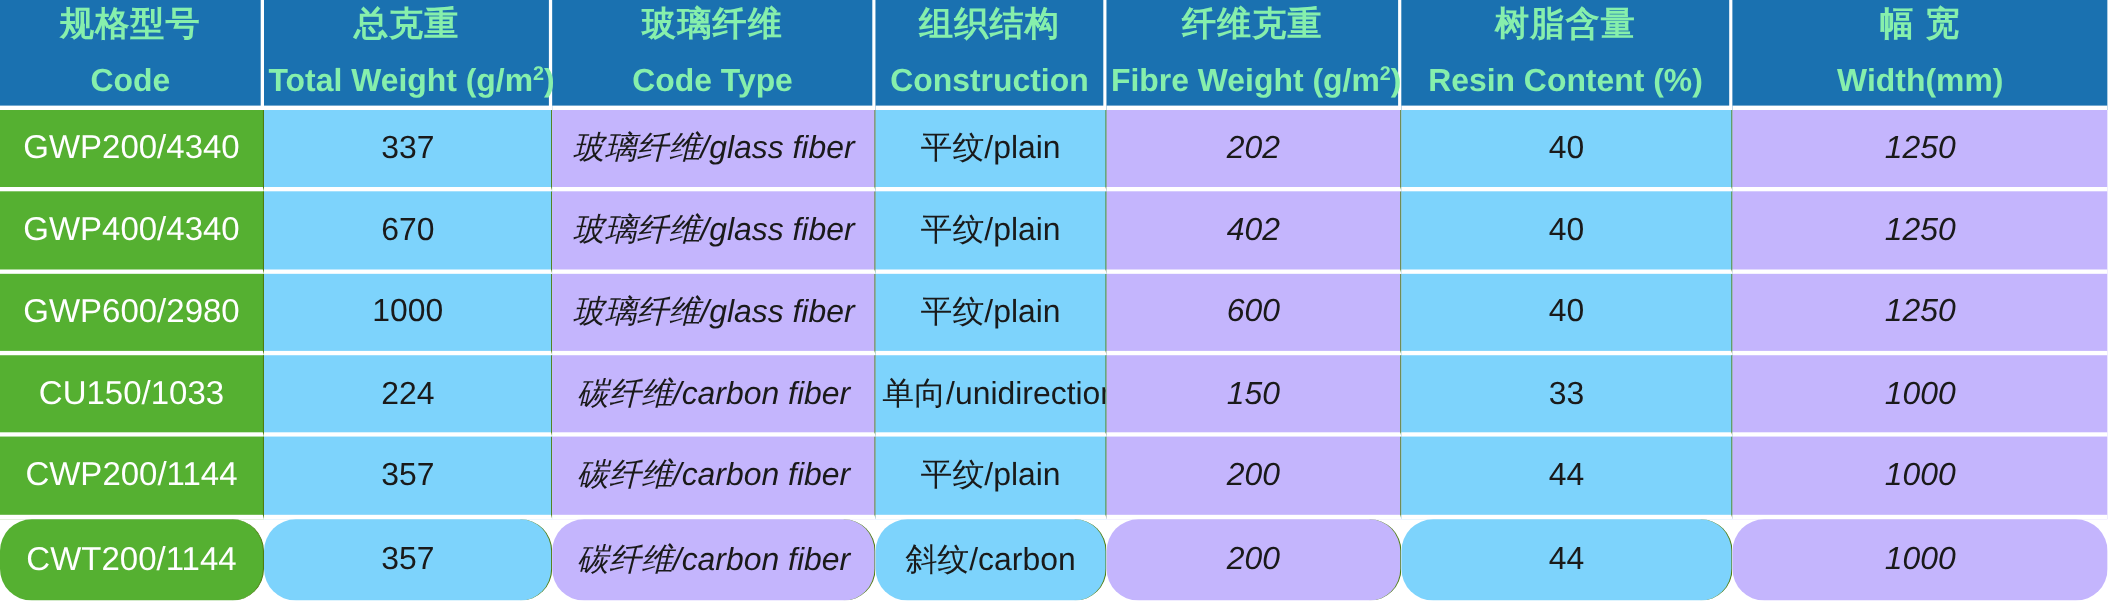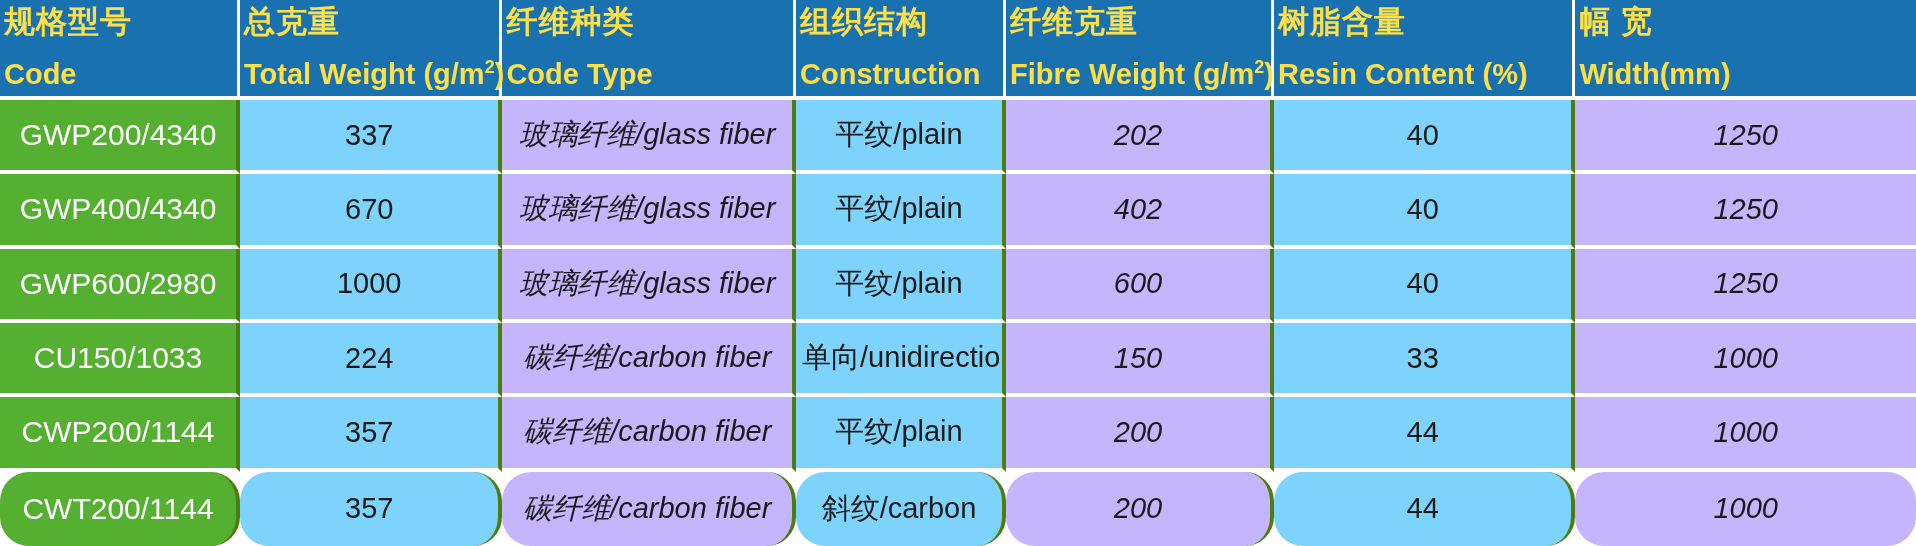--- a/index.html
+++ b/index.html
@@ -20,22 +20,22 @@
     border-collapse: separate;
     border-spacing: 0;
     table-layout: fixed;
   }
 
   
   .hdr-row { height: 100px; }
 
   .hdr-cell {
     background: #1a71b0;
-    color: #fde047;
-    text-align: left;
+    color: #86efac;
+    text-align: center;
     vertical-align: middle;
     padding: 0 4px;
     border-right: 3px solid #ffffff;
     border-bottom: 4px solid #ffffff;
     line-height: 1.12;
     white-space: nowrap;
   }
   .hdr-cell:last-child { border-right: none; }
 
   .hdr-cn {
@@ -57,21 +57,21 @@
   }
 
   
   .data-row { height: 58px; }
 
   .cell {
     text-align: center;
     vertical-align: middle;
     font-size: 29px;
     color: #1a1a1a;
-    border-right: 4px solid #4d7c0f;
+    border-right: 1px solid #4d7c0f;
     border-bottom: 4px solid #ffffff;
     padding: 0 6px;
     white-space: nowrap;
     overflow: hidden;
   }
   .cell:last-child { border-right: none; }
   .data-row:last-child .cell { border-bottom: none; border-radius: 29px; }
 
   .cell.code {
     background: #55b031;
@@ -99,21 +99,21 @@
     <tr class="hdr-row">
       <th class="hdr-cell">
         <span class="hdr-cn">规格型号</span>
         <span class="hdr-en">Code</span>
       </th>
       <th class="hdr-cell">
         <span class="hdr-cn">总克重</span>
         <span class="hdr-en"><span>Total Weight (g/m</span><sup>2</sup><span>)</span></span>
       </th>
       <th class="hdr-cell">
-        <span class="hdr-cn">纤维种类</span>
+        <span class="hdr-cn">玻璃纤维</span>
         <span class="hdr-en">Code Type</span>
       </th>
       <th class="hdr-cell">
         <span class="hdr-cn">组织结构</span>
         <span class="hdr-en">Construction</span>
       </th>
       <th class="hdr-cell">
         <span class="hdr-cn">纤维克重</span>
         <span class="hdr-en"><span>Fibre Weight (g/m</span><sup>2</sup><span>)</span></span>
       </th>

